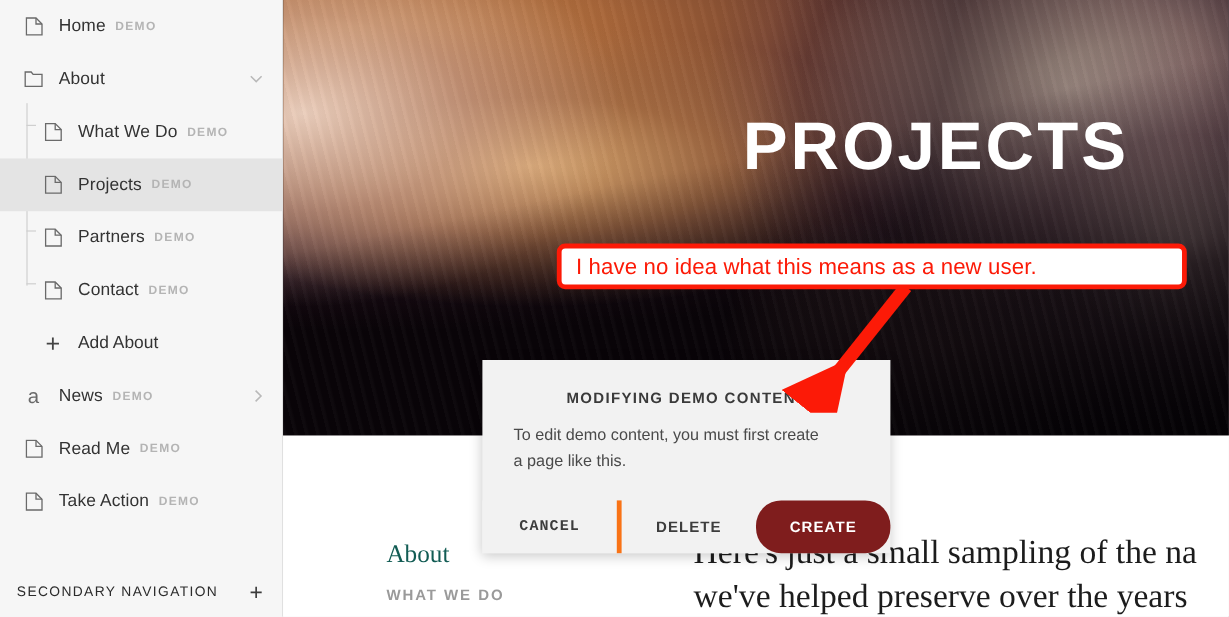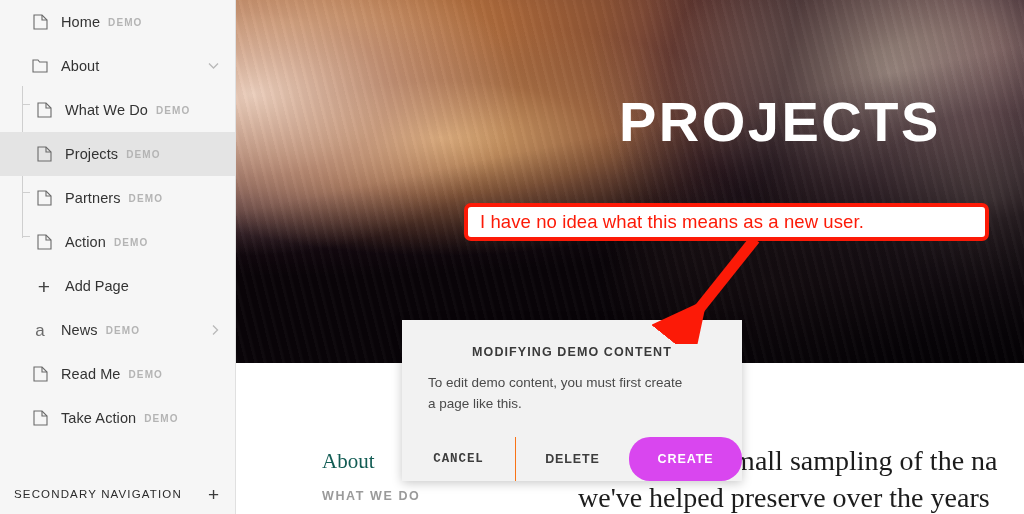--- a/index.html
+++ b/index.html
@@ -16,21 +16,21 @@
     position: absolute; left: 0; top: 0;
     width: 236px; height: 514px;
     background: #f6f6f6;
     border-right: 1px solid #e0e0e0;
     overflow: hidden;
   }
   .nav-row {
     position: relative;
     display: flex; align-items: center;
     height: 44px;
-    padding-left: 30px;
+    padding-left: 18px;
     font-size: 14.5px;
     color: #3a3a3a;
     letter-spacing: .1px;
   }
   .nav-row.child { padding-left: 34px; }
   .nav-row.selected { background: #e4e4e4; }
   .nav-ico {
     width: 20px; min-width: 20px; height: 20px;
     display: flex; align-items: center; justify-content: center;
     margin-right: 11px;
@@ -178,21 +178,20 @@
   }
 
   
   #modal {
     position: absolute;
     left: 402px; top: 300px;
     width: 340px; height: 161px;
     background: #f2f2f2;
     box-shadow: 0 2px 10px rgba(0,0,0,.22);
     z-index: 20;
-    margin-top: 20px;
   }
   #modal-title {
     text-align: center;
     margin-top: 25px;
     font-size: 12.5px;
     font-weight: 700;
     letter-spacing: 1.1px;
     color: #3a3a3a;
   }
   #modal-body {
@@ -206,25 +205,25 @@
     position: absolute; left: 0; right: 0; bottom: 0;
     display: flex; height: 44px;
   }
   .m-btn {
     flex: 1;
     display: flex; align-items: center; justify-content: center;
     font-size: 12.5px; font-weight: 700;
     letter-spacing: .9px;
     color: #3d3d3d;
     background: #f2f2f2;
-    border-left: 1px solid #f97316;
+    border-left: 4px solid #f97316;
   }
   .m-btn:first-child { border-left: none; font-family: Liberation Mono, monospace; }
   .m-btn.primary {
-    background: #d946ef;
+    background: #7f1d1d;
     color: #ffffff;
     border-left: none;
     border-radius: 21px;
   }
 
   
   #annot-box {
     position: absolute;
     left: 464px; top: 203px;
     width: 525px; height: 38px;
@@ -320,27 +319,27 @@
       <span class="nav-demo">DEMO</span>
     </div>
 
     <div class="nav-row child">
       <span class="nav-ico">
         <svg width="15" height="16" viewBox="0 0 15 16" fill="none" stroke="#6a6a6a" stroke-width="1.1">
           <path d="M1 1h8l5 5v9H1z"></path>
             <path d="M9 1v5h5"></path>
         </svg>
       </span>
-      <span class="nav-label">Action</span>
+      <span class="nav-label">Contact</span>
       <span class="nav-demo">DEMO</span>
     </div>
 
     <div class="addpage-row">
       <span class="addpage-plus">+</span>
-      <span class="nav-label">Add Page</span>
+      <span class="nav-label">Add About</span>
     </div>
 
     <div class="nav-row">
       <span class="nav-ico">
         <span style="font-family:'Liberation Sans',sans-serif;font-size:17px;color:#6a6a6a;line-height:1;">a</span>
       </span>
       <span class="nav-label">News</span>
       <span class="nav-demo">DEMO</span>
       <span class="nav-caret">
         <svg width="7" height="11" viewBox="0 0 7 11" fill="none" stroke="#b9b9b9" stroke-width="1.3">

